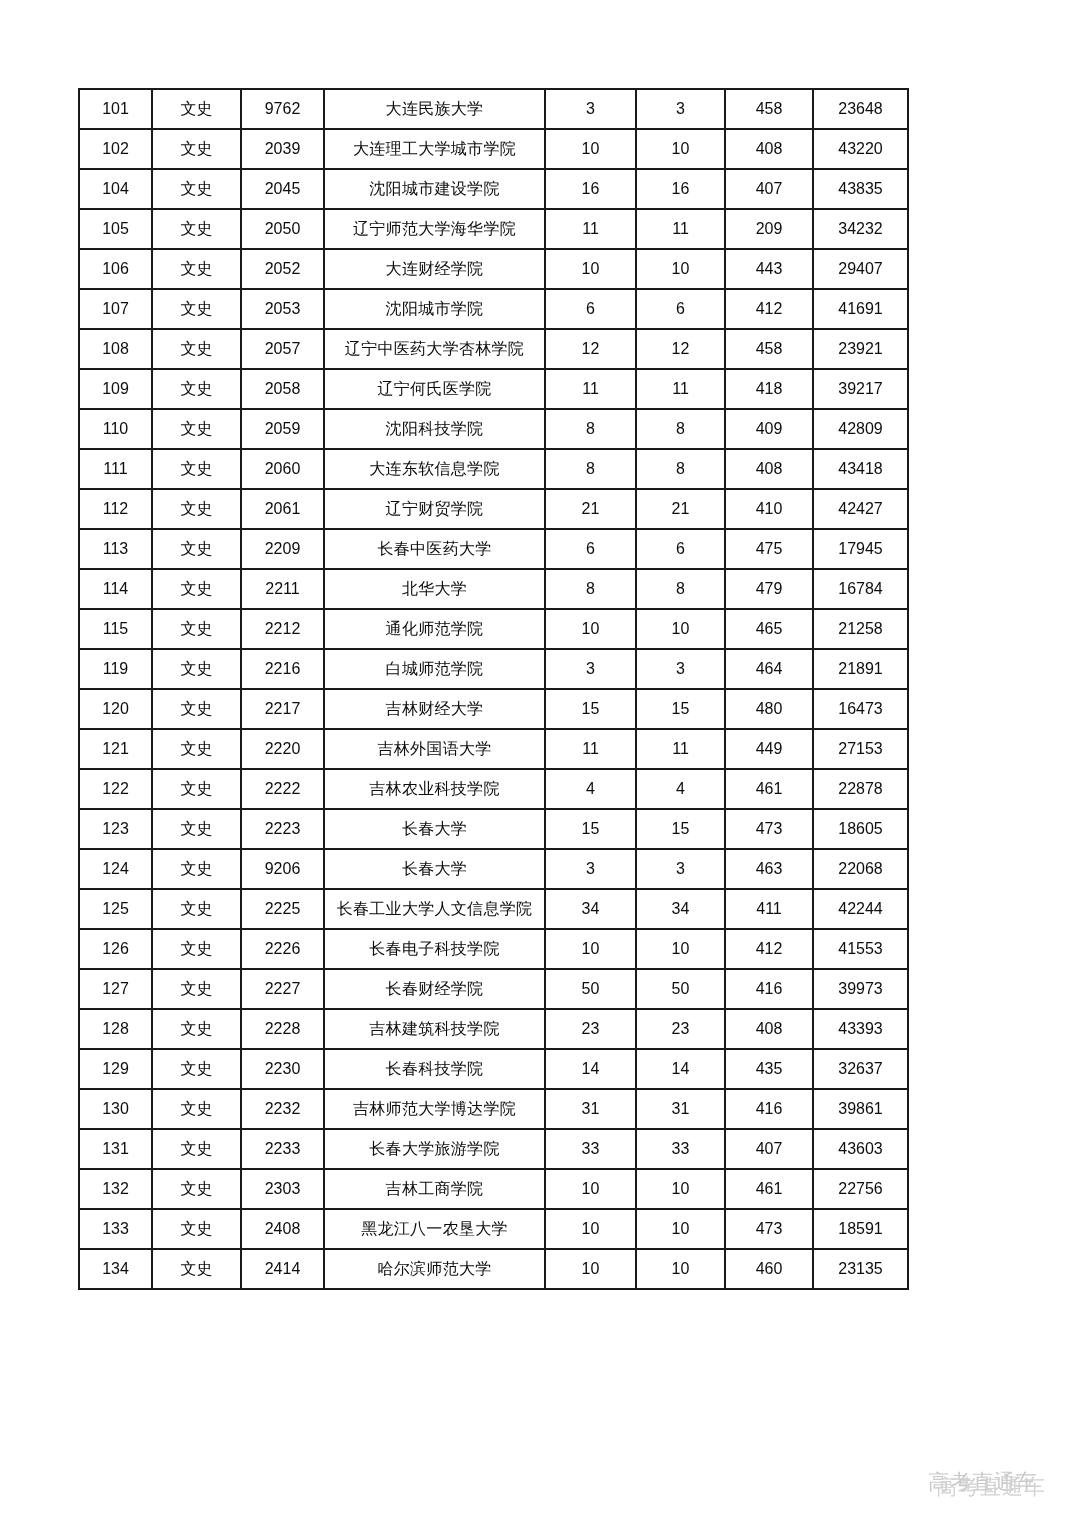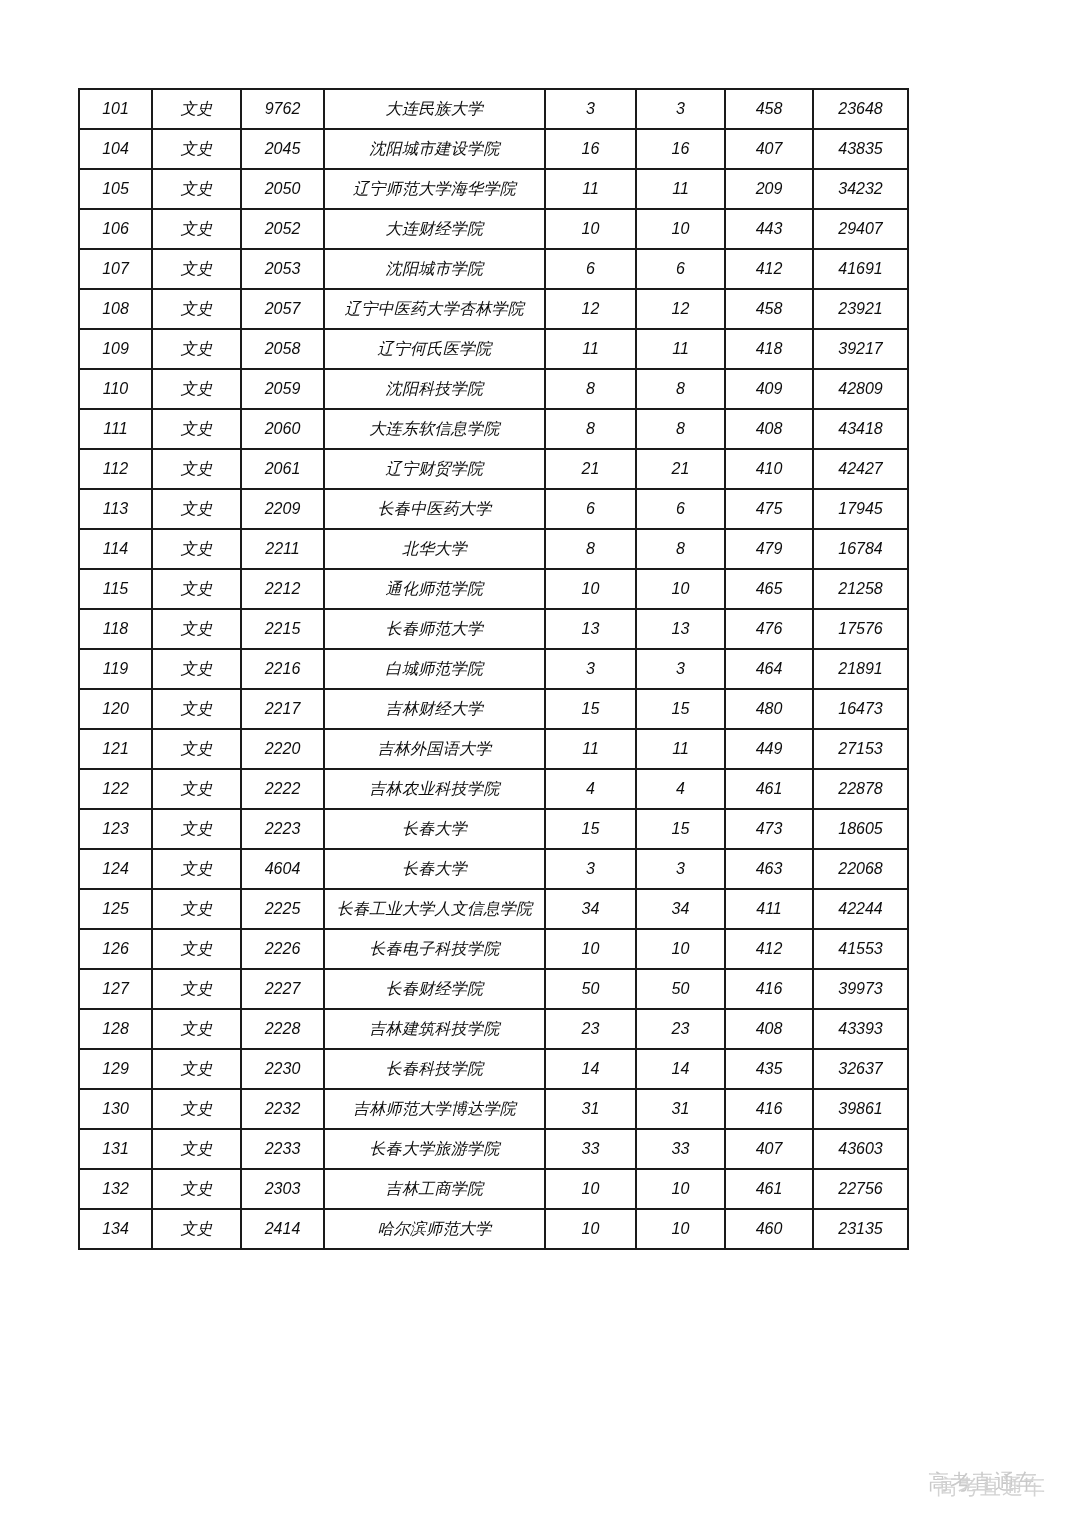--- a/index.html
+++ b/index.html
@@ -26,21 +26,20 @@
     position: absolute;
     left: 78px;
     top: 88px;
     width: 781px;
   }
   table.score-table {
     border-collapse: collapse;
     table-layout: fixed;
     width: 781px;
     background: #4c1d95;
-    font-style: italic;
   }
   table.score-table td {
     border: 2px solid #1a1a1a;
     height: 38px;
     padding: 0 2px;
     text-align: center;
     vertical-align: middle;
     font-size: 16px;
     color: #0d0d0d;
     line-height: 1.1;
@@ -87,20 +86,30 @@
             <td class="col-index">101</td>
             <td class="col-category">文史</td>
             <td class="col-code">9762</td>
             <td class="col-name">大连民族大学</td>
             <td class="col-plan">3</td>
             <td class="col-enroll">3</td>
             <td class="col-score">458</td>
             <td class="col-rank">23648</td>
           </tr>
           <tr>
+            <td class="col-index">102</td>
+            <td class="col-category">文史</td>
+            <td class="col-code">2039</td>
+            <td class="col-name">大连理工大学城市学院</td>
+            <td class="col-plan">10</td>
+            <td class="col-enroll">10</td>
+            <td class="col-score">408</td>
+            <td class="col-rank">43220</td>
+          </tr>
+          <tr>
             <td class="col-index">104</td>
             <td class="col-category">文史</td>
             <td class="col-code">2045</td>
             <td class="col-name">沈阳城市建设学院</td>
             <td class="col-plan">16</td>
             <td class="col-enroll">16</td>
             <td class="col-score">407</td>
             <td class="col-rank">43835</td>
           </tr>
           <tr>
@@ -207,30 +216,20 @@
             <td class="col-index">115</td>
             <td class="col-category">文史</td>
             <td class="col-code">2212</td>
             <td class="col-name">通化师范学院</td>
             <td class="col-plan">10</td>
             <td class="col-enroll">10</td>
             <td class="col-score">465</td>
             <td class="col-rank">21258</td>
           </tr>
           <tr>
-            <td class="col-index">118</td>
-            <td class="col-category">文史</td>
-            <td class="col-code">2215</td>
-            <td class="col-name">长春师范大学</td>
-            <td class="col-plan">13</td>
-            <td class="col-enroll">13</td>
-            <td class="col-score">476</td>
-            <td class="col-rank">17576</td>
-          </tr>
-          <tr>
             <td class="col-index">119</td>
             <td class="col-category">文史</td>
             <td class="col-code">2216</td>
             <td class="col-name">白城师范学院</td>
             <td class="col-plan">3</td>
             <td class="col-enroll">3</td>
             <td class="col-score">464</td>
             <td class="col-rank">21891</td>
           </tr>
           <tr>
@@ -269,21 +268,21 @@
             <td class="col-code">2223</td>
             <td class="col-name">长春大学</td>
             <td class="col-plan">15</td>
             <td class="col-enroll">15</td>
             <td class="col-score">473</td>
             <td class="col-rank">18605</td>
           </tr>
           <tr>
             <td class="col-index">124</td>
             <td class="col-category">文史</td>
-            <td class="col-code">4604</td>
+            <td class="col-code">9206</td>
             <td class="col-name">长春大学</td>
             <td class="col-plan">3</td>
             <td class="col-enroll">3</td>
             <td class="col-score">463</td>
             <td class="col-rank">22068</td>
           </tr>
           <tr>
             <td class="col-index">125</td>
             <td class="col-category">文史</td>
             <td class="col-code">2225</td>
@@ -355,20 +354,30 @@
           </tr>
           <tr>
             <td class="col-index">132</td>
             <td class="col-category">文史</td>
             <td class="col-code">2303</td>
             <td class="col-name">吉林工商学院</td>
             <td class="col-plan">10</td>
             <td class="col-enroll">10</td>
             <td class="col-score">461</td>
             <td class="col-rank">22756</td>
+          </tr>
+          <tr>
+            <td class="col-index">133</td>
+            <td class="col-category">文史</td>
+            <td class="col-code">2408</td>
+            <td class="col-name">黑龙江八一农垦大学</td>
+            <td class="col-plan">10</td>
+            <td class="col-enroll">10</td>
+            <td class="col-score">473</td>
+            <td class="col-rank">18591</td>
           </tr>
           <tr>
             <td class="col-index">134</td>
             <td class="col-category">文史</td>
             <td class="col-code">2414</td>
             <td class="col-name">哈尔滨师范大学</td>
             <td class="col-plan">10</td>
             <td class="col-enroll">10</td>
             <td class="col-score">460</td>
             <td class="col-rank">23135</td>

